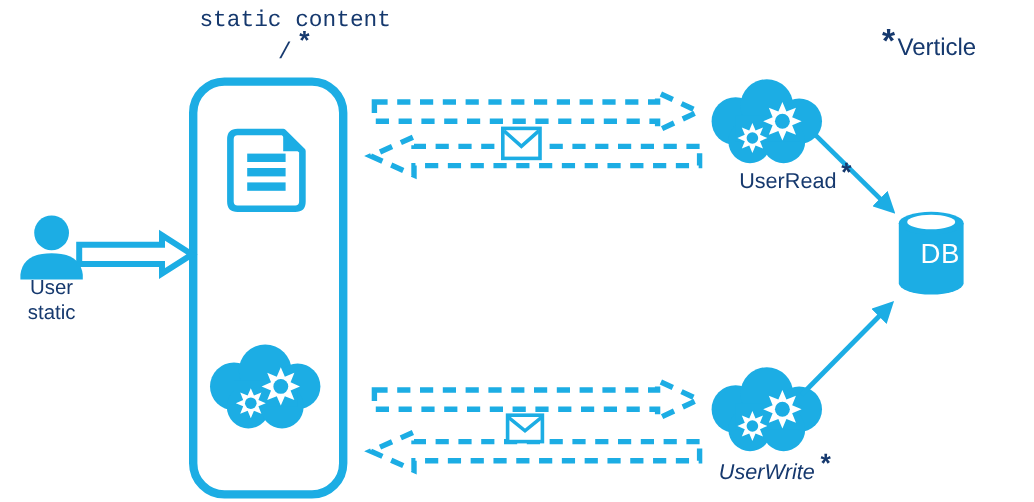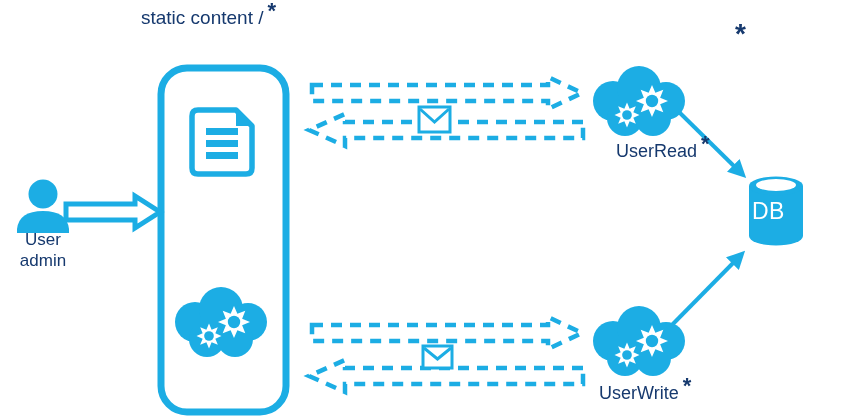--- a/index.html
+++ b/index.html
@@ -2,30 +2,30 @@
 <html><head>
 <meta charset="utf-8">
 <style>
   html,body { margin:0; padding:0; background:#ffffff; }
   #stage {
     position:relative; width:862px; height:418px; overflow:hidden;
     background:#ffffff; font-family:"Liberation Sans","DejaVu Sans",sans-serif;
   }
   #diagram-svg { position:absolute; left:0; top:0; z-index:1; }
   .lbl { position:absolute; color:#16396E; z-index:2; }
-  #title { left:141px; top:4px; width:180px; font-size:19px; line-height:26px; }
+  #title { left:156px; top:4px; width:180px; text-align:center; font-size:19px; line-height:26px;font-family:Liberation Mono, monospace; }
   .ast { font-weight:700; font-size:22px; position:relative; top:-6px; margin-left:4px; }
   #legend { left:735px; top:20px; display:flex; align-items:flex-start; }
   .ast-big { font-weight:700; font-size:28px; line-height:28px; }
   .legend-label { font-size:20px; position:relative; top:9px; margin-left:2px; }
   #user-label { left:4px; top:229px; width:78px; text-align:center; font-size:17px; line-height:21px; white-space:pre-line; }
   .svc-label { font-size:18px; }
   #userread-label  { left:596px; top:137px;margin-left:20px; }
-  #userwrite-label { left:599px; top:379px; }
-  #db-label { left:752px; top:198px; width:48px; text-align:left; font-size:23px; color:#ffffff; letter-spacing:0.5px; }
+  #userwrite-label { left:599px; top:379px;font-style:italic; }
+  #db-label { left:752px; top:198px; width:48px; text-align:right; font-size:23px; color:#ffffff; letter-spacing:0.5px; }
 </style>
 </head>
 <body>
 
 <div id="stage">
 
   <svg id="diagram-svg" width="862" height="418" viewBox="0 0 862 418">
     <defs>
       <g id="gear8">
         <polygon fill="#ffffff" points="16,0 8.13,3.37 11.31,11.31 3.37,8.13 0,16 -3.37,8.13 -11.31,11.31 -8.13,3.37 -16,0 -8.13,-3.37 -11.31,-11.31 -3.37,-8.13 0,-16 3.37,-8.13 11.31,-11.31 8.13,-3.37"></polygon>
@@ -100,24 +100,25 @@
       <ellipse cx="776" cy="185" rx="20" ry="6" fill="#ffffff"></ellipse>
     </g>
   </svg>
 
   <div id="title" class="lbl">
     <div><span>static content /</span><span class="ast">*</span></div>
   </div>
 
   <div id="legend" class="lbl">
     <span class="ast-big">*</span>
+    <span class="legend-label">Verticle</span>
   </div>
 
   <div id="user-label" class="lbl">User
-admin</div>
+static</div>
 
   <div id="userread-label" class="lbl svc-label">
     <span>UserRead</span><span class="ast">*</span>
   </div>
 
   <div id="userwrite-label" class="lbl svc-label">
     <span>UserWrite</span><span class="ast">*</span>
   </div>
 
   <div id="db-label" class="lbl">DB</div>

